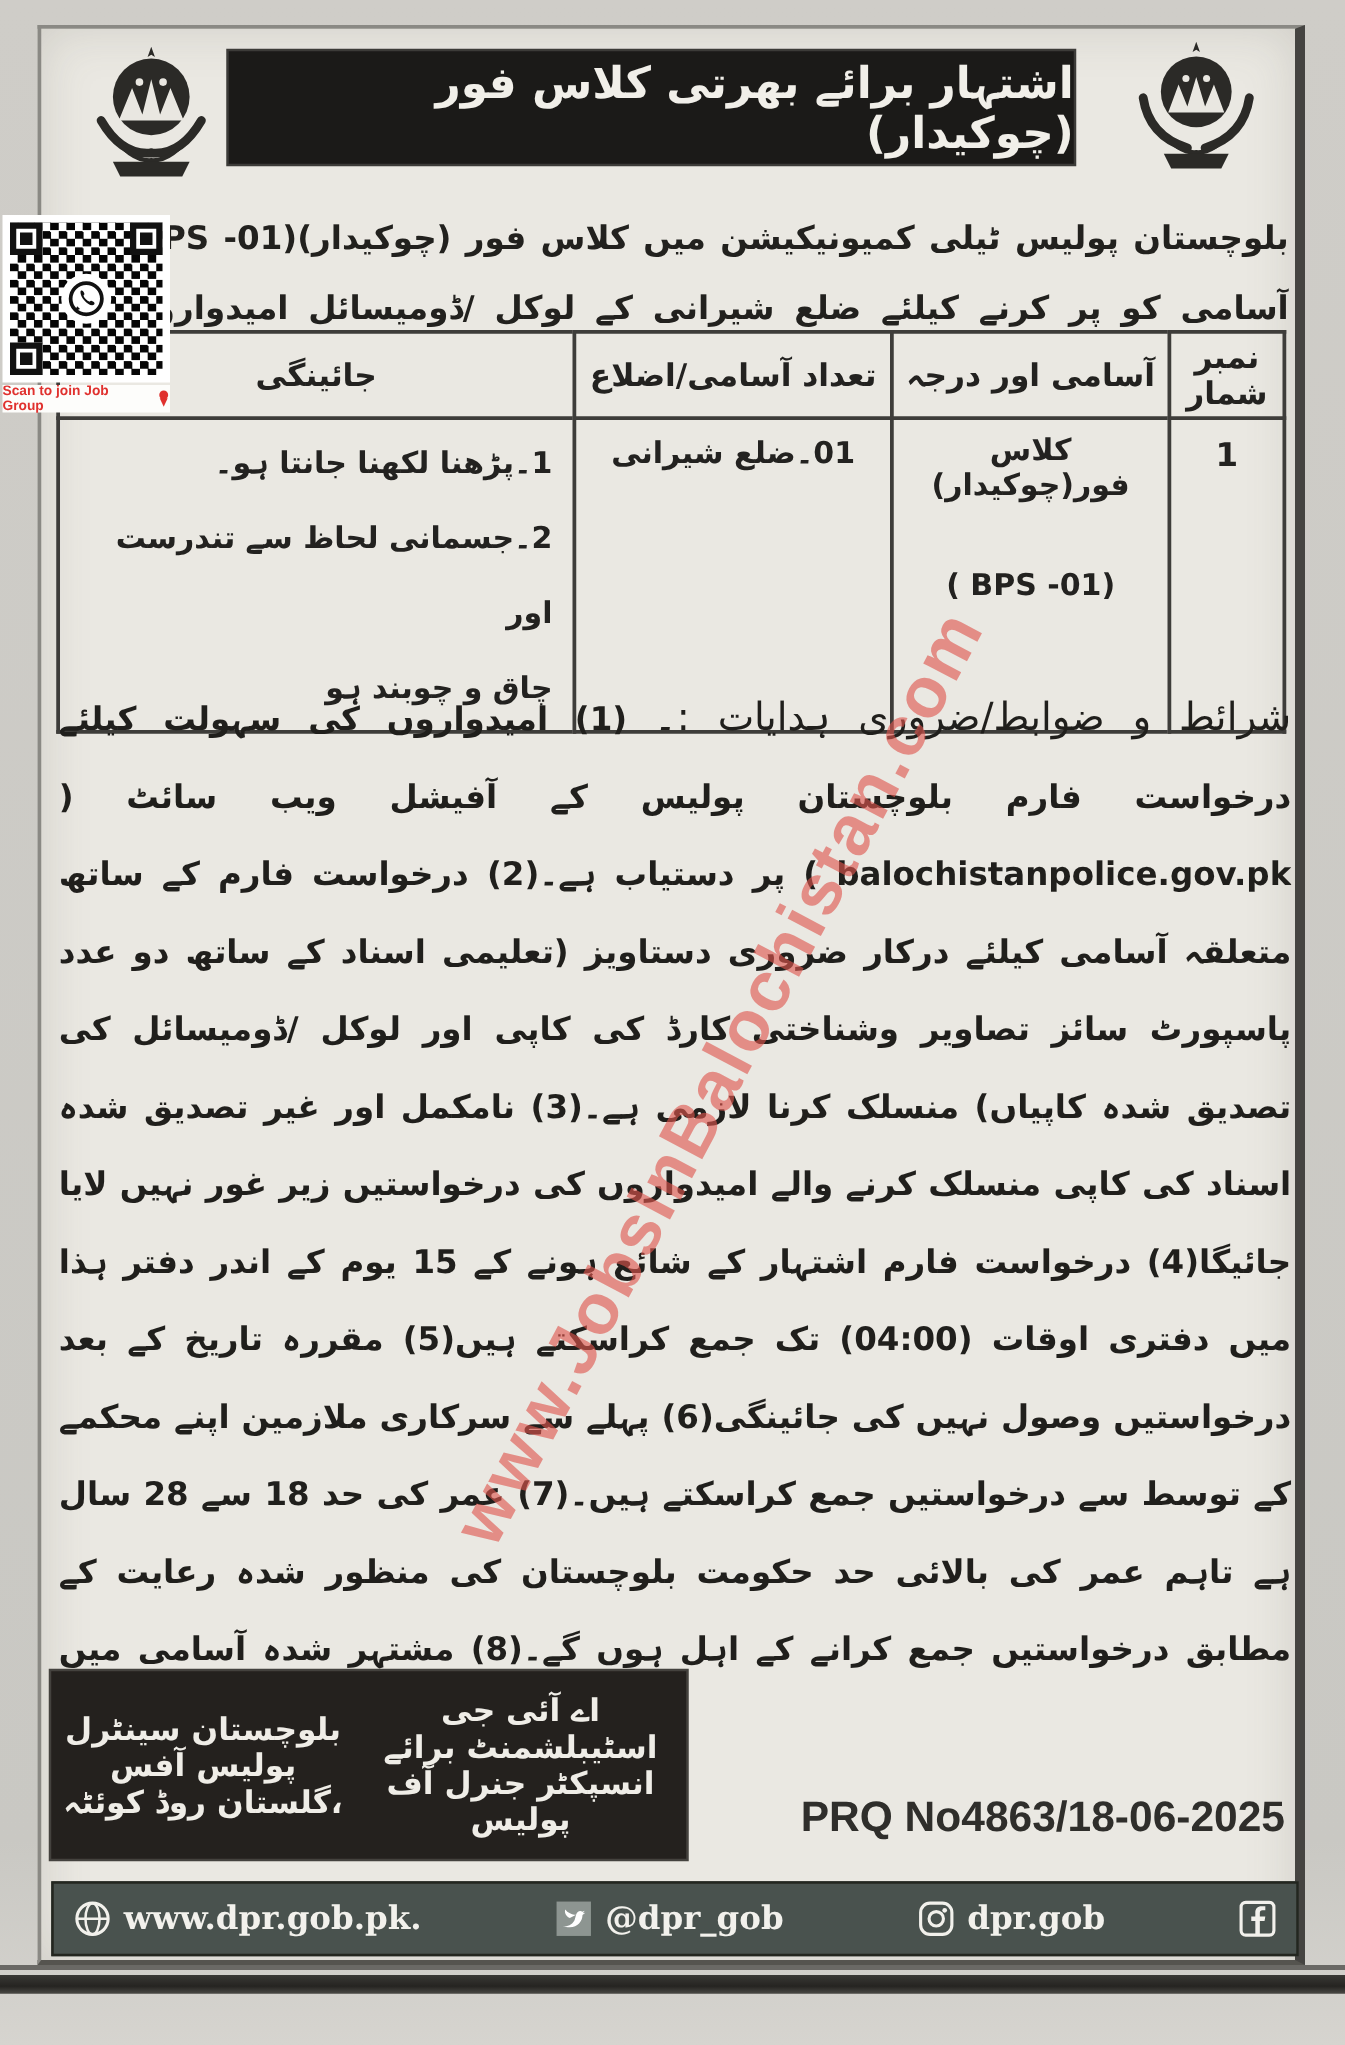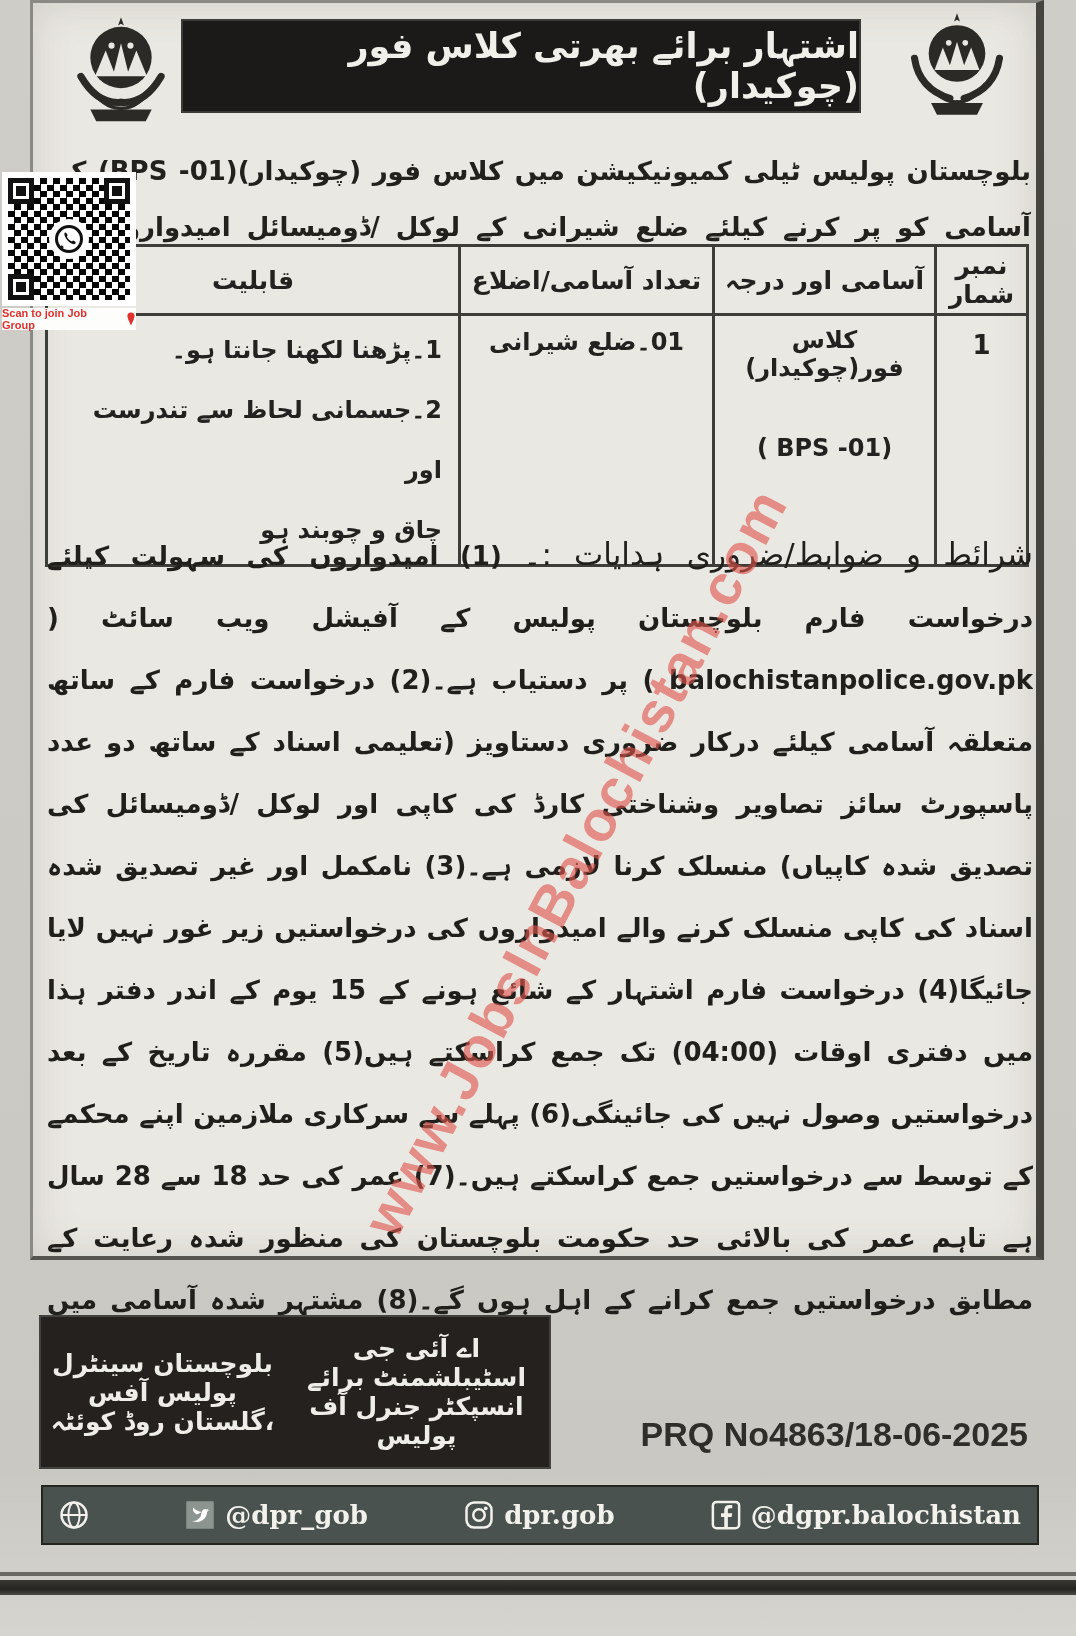--- a/index.html
+++ b/index.html
@@ -1,20 +1,20 @@
 <!DOCTYPE html>
 <html lang="ur"><head>
 <meta charset="utf-8">
 <style>
   html,body{margin:0;padding:0;}
   body{background:#b9b8b3;font-family:"DejaVu Sans",sans-serif;}
   .page{position:relative;width:1076px;height:1636px;margin:0 auto;overflow:hidden;
         background:linear-gradient(180deg,#cfcdc8 0%,#c9c8c3 90%,#d6d4cf 100%);}
   
-  .ad-frame{position:absolute;left:30px;top:0;width:1014px;height:1260px;
+  .ad-frame{position:absolute;left:30px;top:20px;width:1014px;height:1552px;
             box-sizing:border-box;background:#eae8e2;
             border:3px solid #8a8984;border-right:8px solid #454441;border-bottom:4px solid #55544f;
             box-shadow:inset 0 0 40px rgba(90,88,80,.18);}
   
   .banner{position:absolute;left:150px;top:18px;width:676px;height:90px;background:#1b1a18;
           color:#f1efe9;display:flex;align-items:center;justify-content:center;
           font-size:35px;font-weight:bold;direction:rtl;letter-spacing:1px;
           box-shadow:0 0 0 2px #3c3b38;}
   .crest{position:absolute;width:124px;height:118px;}
   .crest.left{left:26px;top:12px;}
@@ -121,21 +121,21 @@
           <col style="width:92px">
           <col style="width:222px">
           <col style="width:254px">
           <col>
         </colgroup>
       <thead>
         <tr>
           <th>نمبر شمار</th>
           <th>آسامی اور درجہ</th>
           <th>تعداد آسامی/اضلاع</th>
-          <th>قابلیت</th>
+          <th>جائینگی</th>
         </tr>
       </thead>
       <tbody>
         <tr>
           <td class="cell-serial">1</td>
           <td class="cell-post">
             <div>کلاس فور(چوکیدار)</div>
             <div class="post-grade">(BPS -01 )</div>
           </td>
           <td class="cell-count">01۔ضلع شیرانی</td>
@@ -155,20 +155,21 @@
 
     <div class="prq">PRQ No4863/18-06-2025</div>
 
     <div class="social-bar">
       <div class="social-item">
         <svg width="30" height="30" viewBox="0 0 24 24">
           <circle cx="12" cy="12" r="10" fill="none" stroke="#f2f1ec" stroke-width="2"></circle>
           <ellipse cx="12" cy="12" rx="4.5" ry="10" fill="none" stroke="#f2f1ec" stroke-width="1.6"></ellipse>
           <line x1="2" y1="12" x2="22" y2="12" stroke="#f2f1ec" stroke-width="1.6"></line>
         </svg>
+        <span>www.dpr.gob.pk.</span>
       </div>
       <div class="social-item">
         <svg width="30" height="30" viewBox="0 0 24 24">
           <rect x="1" y="1" width="22" height="22" fill="#8d9591"></rect>
           <path d="M5 17 C8 17 11 16 12.5 13 L13.5 9.5 C14 7.5 16 6.5 17.5 7.5 L19 6.8 L17.8 8.4 L19.4 8.2 L17.6 9.6 C17.6 13.5 14.5 17.5 9.5 17.5 C7.8 17.5 6.2 17.3 5 17 Z M13.5 9.5 C11 9.3 8 8 6.5 6 C5.8 8.5 7.5 10.5 9.5 11.5 Z" fill="#ffffff"></path>
         </svg>
         <span>@dpr_gob</span>
       </div>
       <div class="social-item">
         <svg width="30" height="30" viewBox="0 0 24 24">
@@ -176,21 +177,20 @@
           <circle cx="12" cy="12" r="4.6" fill="none" stroke="#f2f1ec" stroke-width="2"></circle>
           <circle cx="17.4" cy="6.6" r="1.5" fill="#f2f1ec"></circle>
         </svg>
         <span>dpr.gob</span>
       </div>
       <div class="social-item">
         <svg width="30" height="30" viewBox="0 0 24 24">
           <rect x="1.5" y="1.5" width="21" height="21" rx="3" fill="none" stroke="#f2f1ec" stroke-width="2"></rect>
           <path d="M13.5 22 L13.5 13.5 L16.5 13.5 L17 10.5 L13.5 10.5 L13.5 8.3 C13.5 7.2 14 6.6 15.2 6.6 L17 6.6 L17 4 L14.6 4 C12 4 10.6 5.5 10.6 8 L10.6 10.5 L8 10.5 L8 13.5 L10.6 13.5 L10.6 22 Z" fill="#f2f1ec"></path>
         </svg>
-        <span>@dgpr.balochistan</span>
       </div>
     </div>
   </div>
 
   <div class="qr-block">
     <div class="qr-code">
       <div class="qr-noise"></div>
       <div class="finder tl"></div>
       <div class="finder tr"></div>
       <div class="finder bl"></div>

